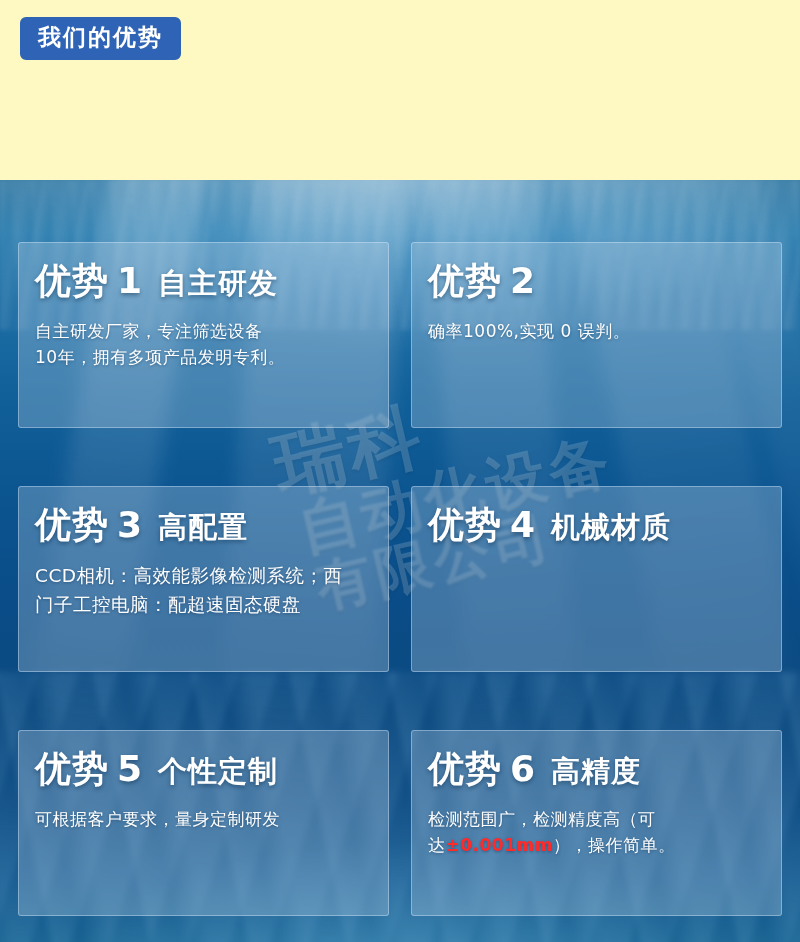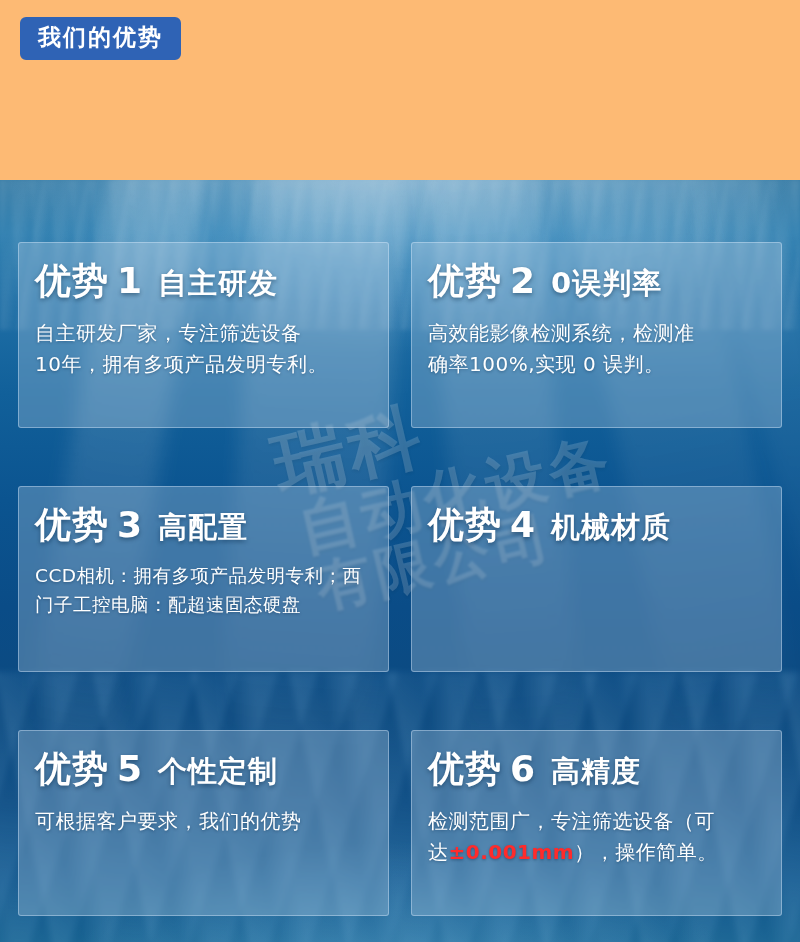--- a/index.html
+++ b/index.html
@@ -14,21 +14,21 @@
     position: relative;
     width: 800px;
     height: 942px;
     background: #ffffff;
   }
 
   
   .header {
     position: relative;
     height: 180px;
-    background: #fdba74;
+    background: #fef9c3;
   }
   .badge {
     position: absolute;
     left: 20px;
     top: 17px;
     background: #2f63b5;
     border: 2px solid #2f63b5;
     border-radius: 6px;
     color: #ffffff;
     font-size: 23px;
@@ -187,21 +187,21 @@
     color: #ffffff;
     font-size: 29px;
     font-weight: bold;
     margin-left: 14px;
     letter-spacing: 1px;
     font-family: "DejaVu Sans", sans-serif;
     text-shadow: 0 2px 4px rgba(0,30,60,0.45);
   }
   .card-body {
     color: #ffffff;
-    font-size: 20px;
+    font-size: 17px;
     line-height: 1.55;
     letter-spacing: 0.5px;
     font-family: "DejaVu Sans", sans-serif;
     text-shadow: 0 1px 3px rgba(0,30,60,0.40);
   }
   .card-body .hl {
     color: #ff2b2b;
     font-weight: bold;
   }
   
@@ -244,67 +244,65 @@
         <div class="card-body">
           <div>自主研发厂家，专注筛选设备</div>
           <div>10年，拥有多项产品发明专利。</div>
         </div>
       </div>
 
       <div class="card c2">
         <div class="card-head">
           <span class="adv-label">优势</span>
           <span class="adv-num">2</span>
-          <span class="adv-title">0误判率</span>
-        </div>
-        <div class="card-body">
-          <div>高效能影像检测系统，检测准</div>
+        </div>
+        <div class="card-body">
           <div>确率100%,实现 0 误判。</div>
         </div>
       </div>
 
       <div class="card c3">
         <div class="card-head">
           <span class="adv-label">优势</span>
           <span class="adv-num">3</span>
           <span class="adv-title">高配置</span>
         </div>
         <div class="card-body">
-          <div>CCD相机：拥有多项产品发明专利；西</div>
+          <div>CCD相机：高效能影像检测系统；西</div>
           <div>门子工控电脑：配超速固态硬盘</div>
         </div>
       </div>
 
       <div class="card c4">
         <div class="card-head">
           <span class="adv-label">优势</span>
           <span class="adv-num">4</span>
           <span class="adv-title">机械材质</span>
         </div>
       </div>
 
       <div class="card c5">
         <div class="card-head">
           <span class="adv-label">优势</span>
           <span class="adv-num">5</span>
           <span class="adv-title">个性定制</span>
         </div>
         <div class="card-body">
-          <div>可根据客户要求，我们的优势</div>
+          <div>可根据客户要求，量身定制研发</div>
         </div>
       </div>
 
       <div class="card c6">
         <div class="card-head">
           <span class="adv-label">优势</span>
           <span class="adv-num">6</span>
           <span class="adv-title">高精度</span>
         </div>
         <div class="card-body">
-          <div>检测范围广，专注筛选设备（可</div>
+          <div>检测范围广，检测精度高（可</div>
           <div>
             <span>达</span><span class="hl">±0.001mm</span><span>），操作简单。</span>
           </div>
         </div>
       </div>
 
     </div>
   </div>
 </div>
 

